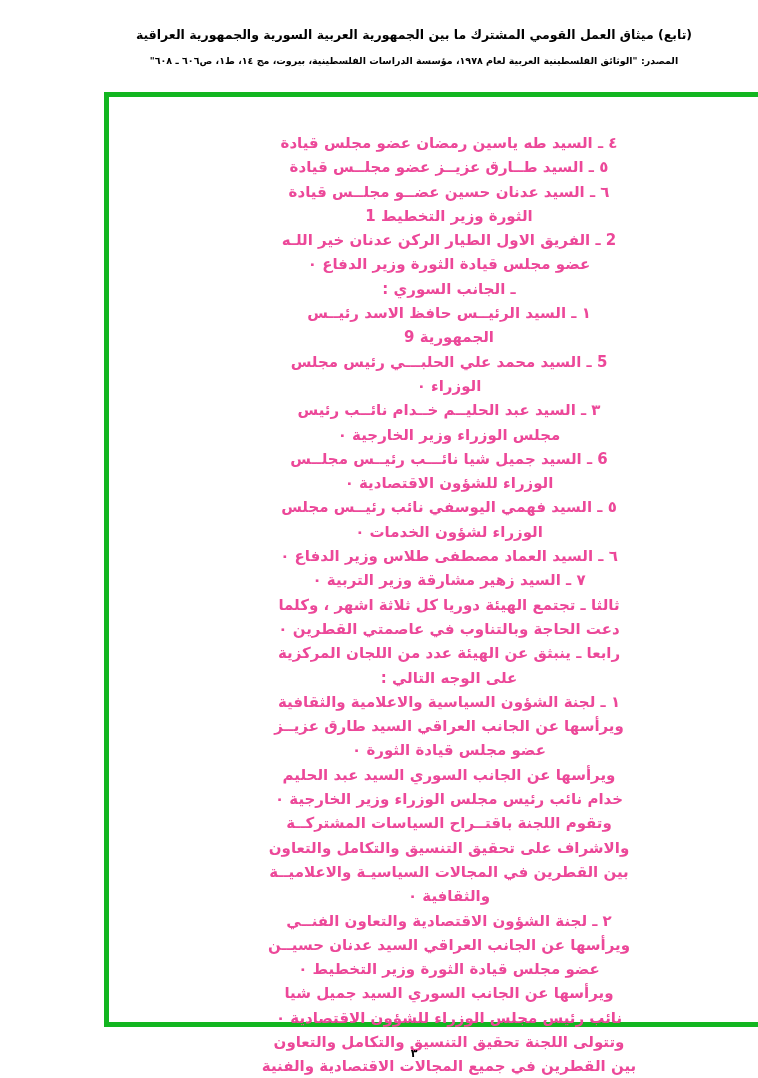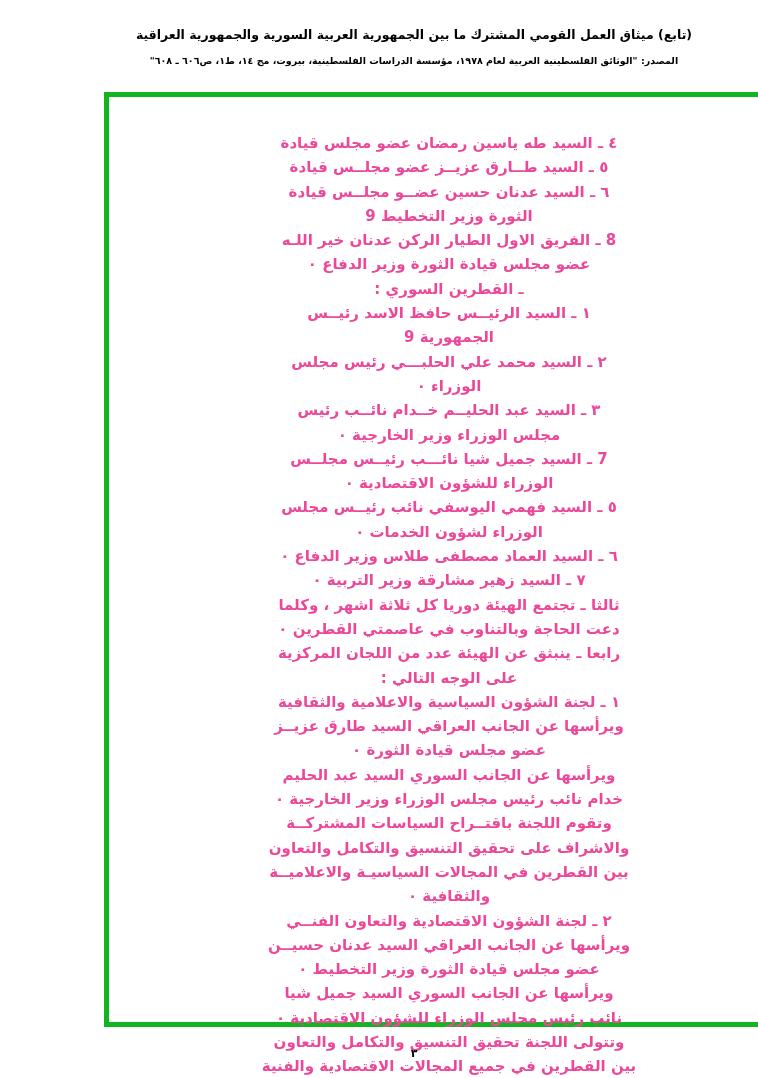--- a/index.html
+++ b/index.html
@@ -106,31 +106,31 @@
     <div class="doc-title">(تابع) ميثاق العمل القومي المشترك ما بين الجمهورية العربية السورية والجمهورية العراقية</div>
     <div class="doc-source">المصدر: "الوثائق الفلسطينية العربية لعام ١٩٧٨، مؤسسة الدراسات الفلسطينية، بيروت، مج ١٤، ط١، ص٦٠٦ ـ ٦٠٨"</div>
   </div>
 
   <div class="frame">
     <div class="frame-inner">
       <div class="body-text" id="body-text">
           <p class="line b">٤ ـ السيد طه ياسين رمضان عضو مجلس قيادة</p>
           <p class="line b sp">٥ ـ السيد طــارق عزيــز عضو مجلــس قيادة</p>
           <p class="line b sp">٦ ـ السيد عدنان حسين عضــو مجلــس قيادة</p>
-          <p class="line b">الثورة وزير التخطيط 9</p>
-          <p class="line b">8 ـ الفريق الاول الطيار الركن عدنان خير اللـه</p>
+          <p class="line b">الثورة وزير التخطيط 1</p>
+          <p class="line b">2 ـ الفريق الاول الطيار الركن عدنان خير اللـه</p>
           <p class="line b">عضو مجلس قيادة الثورة وزير الدفاع ٠</p>
-          <p class="line b">ـ القطرين السوري :</p>
+          <p class="line b">ـ الجانب السوري :</p>
           <p class="line b sp">١ ـ السيد الرئيــس حافظ الاسد رئيــس</p>
           <p class="line b">الجمهورية 9</p>
-          <p class="line b">٢ ـ السيد محمد علي الحلبـــي رئيس مجلس</p>
+          <p class="line b">5 ـ السيد محمد علي الحلبـــي رئيس مجلس</p>
           <p class="line b">الوزراء ٠</p>
           <p class="line b sp">٣ ـ السيد عبد الحليــم خــدام نائــب رئيس</p>
           <p class="line b">مجلس الوزراء وزير الخارجية ٠</p>
-          <p class="line b sp">7 ـ السيد جميل شيا نائـــب رئيــس مجلــس</p>
+          <p class="line b sp">6 ـ السيد جميل شيا نائـــب رئيــس مجلــس</p>
           <p class="line b">الوزراء للشؤون الاقتصادية ٠</p>
           <p class="line b sp">٥ ـ السيد فهمي اليوسفي نائب رئيــس مجلس</p>
           <p class="line b">الوزراء لشؤون الخدمات ٠</p>
           <p class="line b">٦ ـ السيد العماد مصطفى طلاس وزير الدفاع ٠</p>
           <p class="line b">٧ ـ السيد زهير مشارقة وزير التربية ٠</p>
           <p class="line b">ثالثا ـ تجتمع الهيئة دوريا كل ثلاثة اشهر ، وكلما</p>
           <p class="line b">دعت الحاجة وبالتناوب في عاصمتي القطرين ٠</p>
           <p class="line b">رابعا ـ ينبثق عن الهيئة عدد من اللجان المركزية</p>
           <p class="line b">على الوجه التالي :</p>
           <p class="line b">١ ـ لجنة الشؤون السياسية والاعلامية والثقافية</p>

